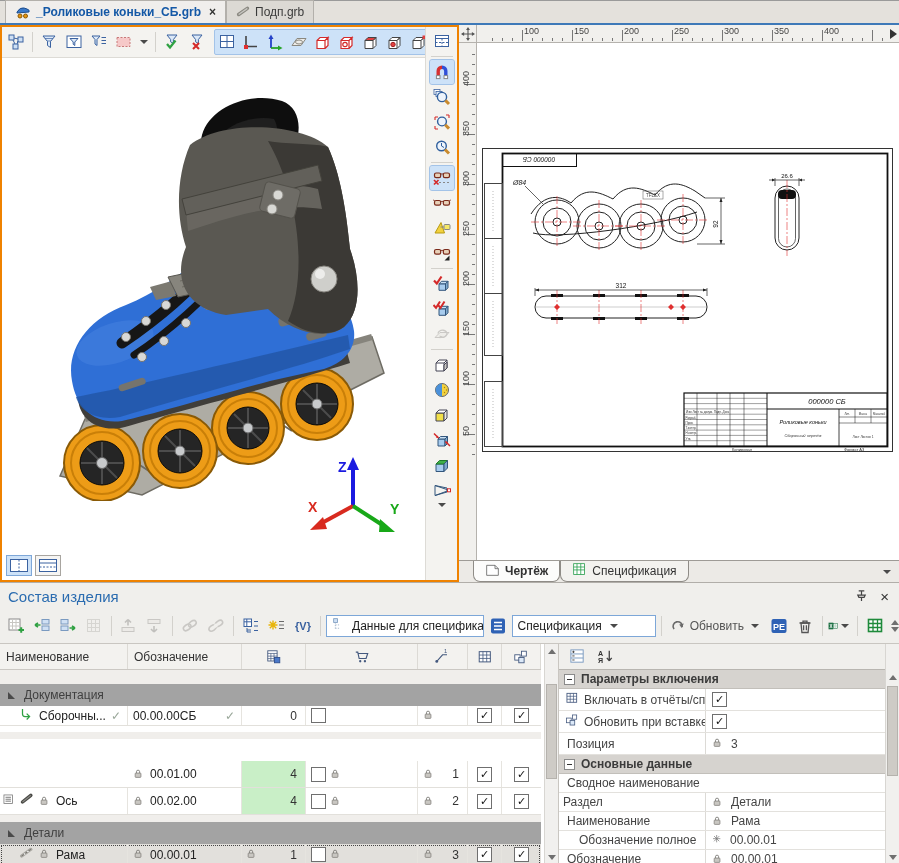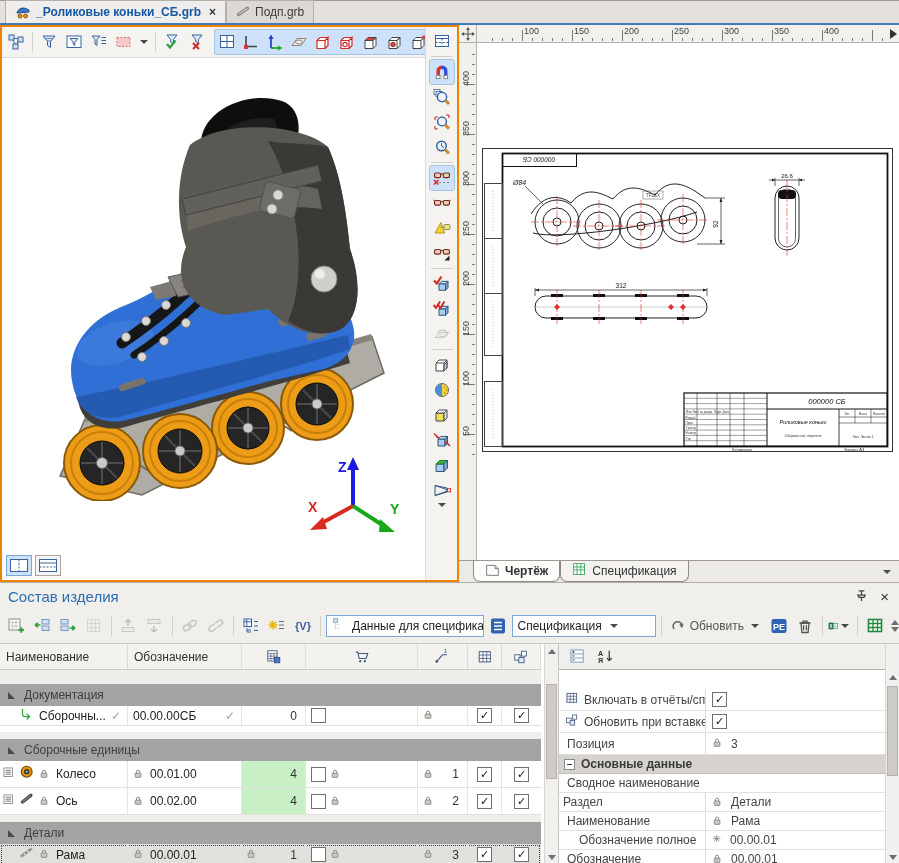--- a/index.html
+++ b/index.html
@@ -940,43 +940,21 @@
           <span style="margin-left: auto; margin-right: 8px; color: rgb(51, 51, 51);"></span>
         </div>
         <div class="cell" style="left: 468px; width: 34px; padding-left: 0px; gap: 4px; justify-content: center;">
           <span class="ck">✓</span>
         </div>
         <div class="cell" style="left: 502px; width: 39px; padding-left: 0px; gap: 4px; justify-content: center; border-right: none;">
           <span class="ck">✓</span>
         </div>
       </div>
       <div class="spacer" style="top: 88px; height: 7px;"></div>
-      <div class="grow" style="top: 95px; height: 22px;">
-        <div class="tri"></div>
-        <span>Сборочные единицы</span>
-      </div>
       <div class="trow" style="top: 117px; height: 27px;">
-        <div class="cell" style="left: 0px; width: 128px; padding-left: 2px; gap: 4px;">
-          <span><svg width="14" height="14" viewBox="0 0 18 18">
-              <rect x="2.5" y="2.5" width="11" height="11" fill="#fff" stroke="#777"></rect>
-              <path d="M4.5,5.5 h7 M4.5,8 h7 M4.5,10.5 h7" stroke="#555"></path>
-            </svg></span>
-          <span><svg width="15" height="15" viewBox="0 0 18 18">
-              <circle cx="8" cy="8" r="6.5" fill="#E8940E" stroke="#7a4e05" stroke-width="1.4"></circle>
-              <circle cx="8" cy="8" r="3.2" fill="#3a3a3a"></circle>
-              <circle cx="8" cy="8" r="1.1" fill="#ccc"></circle>
-            </svg></span>
-          <span class="lockicon">
-            <svg width="13" height="13" viewBox="0 0 18 18">
-              <rect x="3" y="7" width="8" height="6" rx="1" fill="#c9c7c2" stroke="#7a7874"></rect>
-              <path d="M4.8,7 V5.2 a2.2,2.2 0 0 1 4.4,0 V7" fill="none" stroke="#7a7874" stroke-width="1.2"></path>
-            </svg>
-          </span>
-          <span>Колесо</span>
-        </div>
         <div class="cell" style="left: 128px; width: 114px; padding-left: 5px; gap: 4px;">
           <span class="lockicon">
             <svg width="13" height="13" viewBox="0 0 18 18">
               <rect x="3" y="7" width="8" height="6" rx="1" fill="#c9c7c2" stroke="#7a7874"></rect>
               <path d="M4.8,7 V5.2 a2.2,2.2 0 0 1 4.4,0 V7" fill="none" stroke="#7a7874" stroke-width="1.2"></path>
             </svg>
           </span>
           <span>00.01.00</span>
         </div>
         <div class="cell" style="left: 242px; width: 64px; padding-left: 4px; gap: 4px; background: rgb(201, 239, 199);">
@@ -1146,20 +1124,26 @@
           </svg>
         </div>
         <div class="tbtn">
           <svg width="17" height="17" viewBox="0 0 18 18">
             <text x="1" y="8" font-size="7.5" font-weight="bold" fill="#333">А</text>
             <text x="1" y="16" font-size="7.5" font-weight="bold" fill="#333">Я</text>
             <path d="M13,3 v10.5 M13,13.5 l-2.6,-3 M13,13.5 l2.6,-3" stroke="#444" stroke-width="1.4" fill="none"></path>
           </svg>
         </div>
       </div>
+      <div class="psec" style="top: 26px; height: 19px;">
+        <span class="minus">
+          <i></i>
+        </span>
+        <span>Параметры включения</span>
+      </div>
       <div class="prow" style="top: 45px; height: 22px;">
         <div class="plabel">
           <span><svg width="14" height="14" viewBox="0 0 18 18">
               <rect x="2.5" y="3" width="12.5" height="11.5" fill="#fff" stroke="#44597E" stroke-width="1.1"></rect>
               <path d="M2.5,6.8 h12.5 M2.5,10.6 h12.5 M6.7,3 v11.5 M10.9,3 v11.5" stroke="#44597E" stroke-width=".9"></path>
             </svg></span>
           <span>Включать в отчёты/спе</span>
         </div>
         <div class="pval">
           <span class="ck">✓</span>

